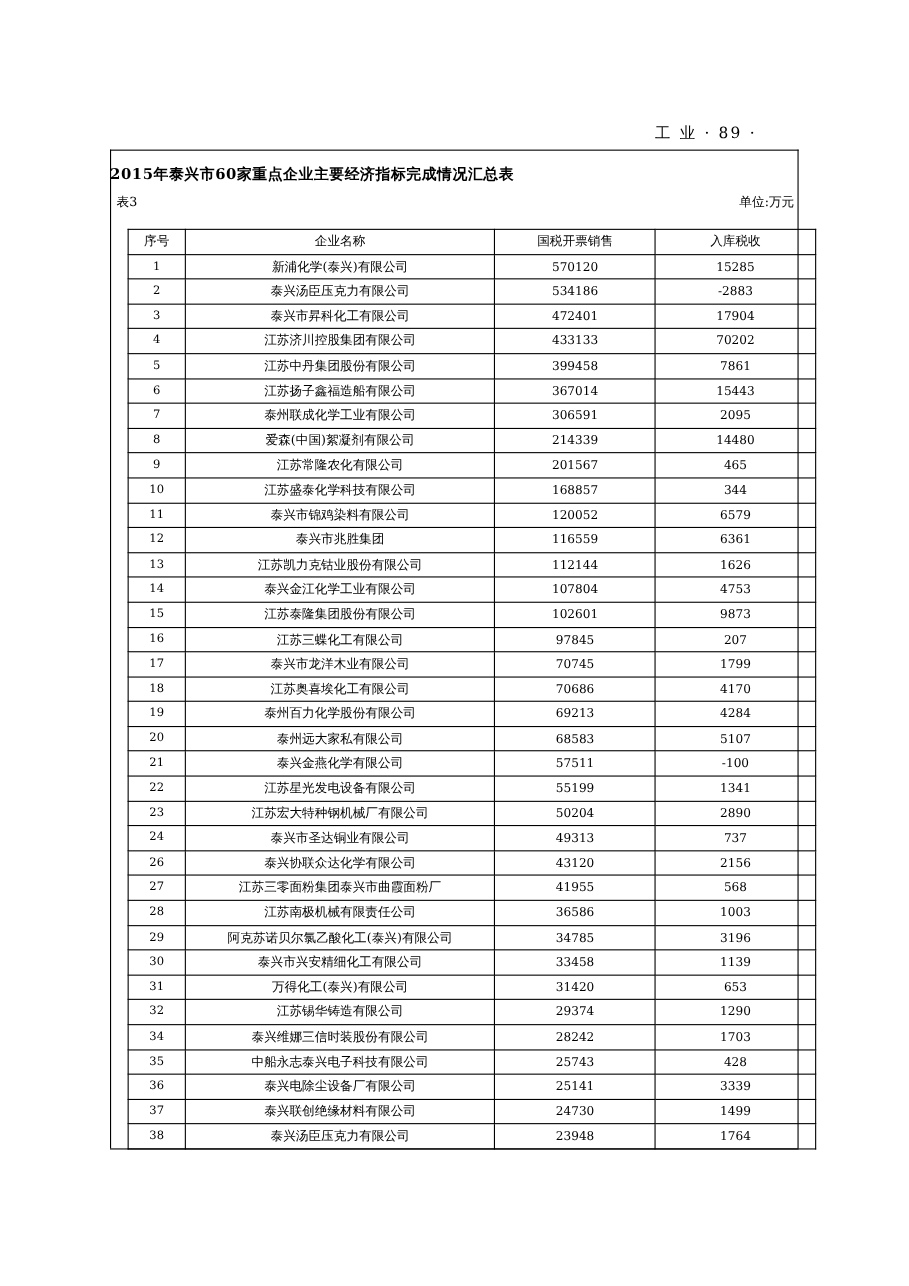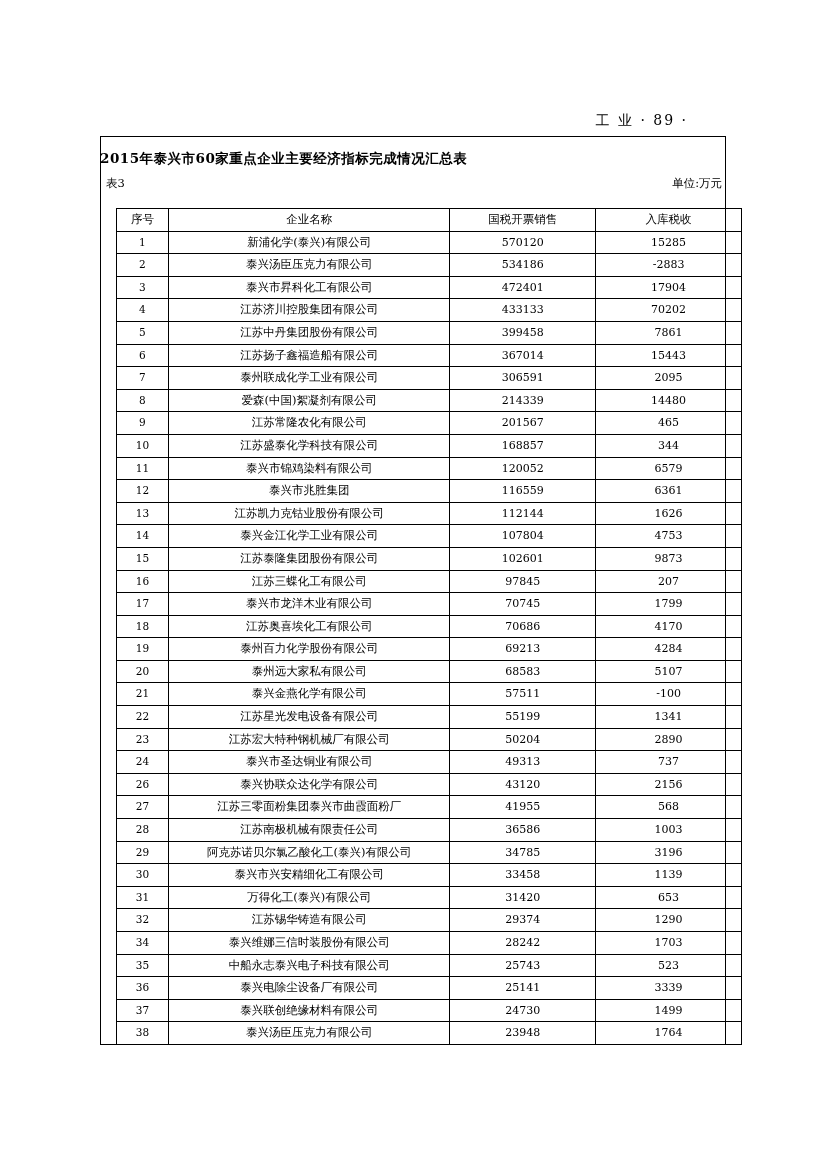--- a/index.html
+++ b/index.html
@@ -340,21 +340,21 @@
         <tr>
           <td class="idx">34</td>
           <td class="name">泰兴维娜三信时装股份有限公司</td>
           <td class="num">28242</td>
           <td class="num">1703</td>
         </tr>
         <tr>
           <td class="idx">35</td>
           <td class="name">中船永志泰兴电子科技有限公司</td>
           <td class="num">25743</td>
-          <td class="num">523</td>
+          <td class="num">428</td>
         </tr>
         <tr>
           <td class="idx">36</td>
           <td class="name">泰兴电除尘设备厂有限公司</td>
           <td class="num">25141</td>
           <td class="num">3339</td>
         </tr>
         <tr>
           <td class="idx">37</td>
           <td class="name">泰兴联创绝缘材料有限公司</td>

